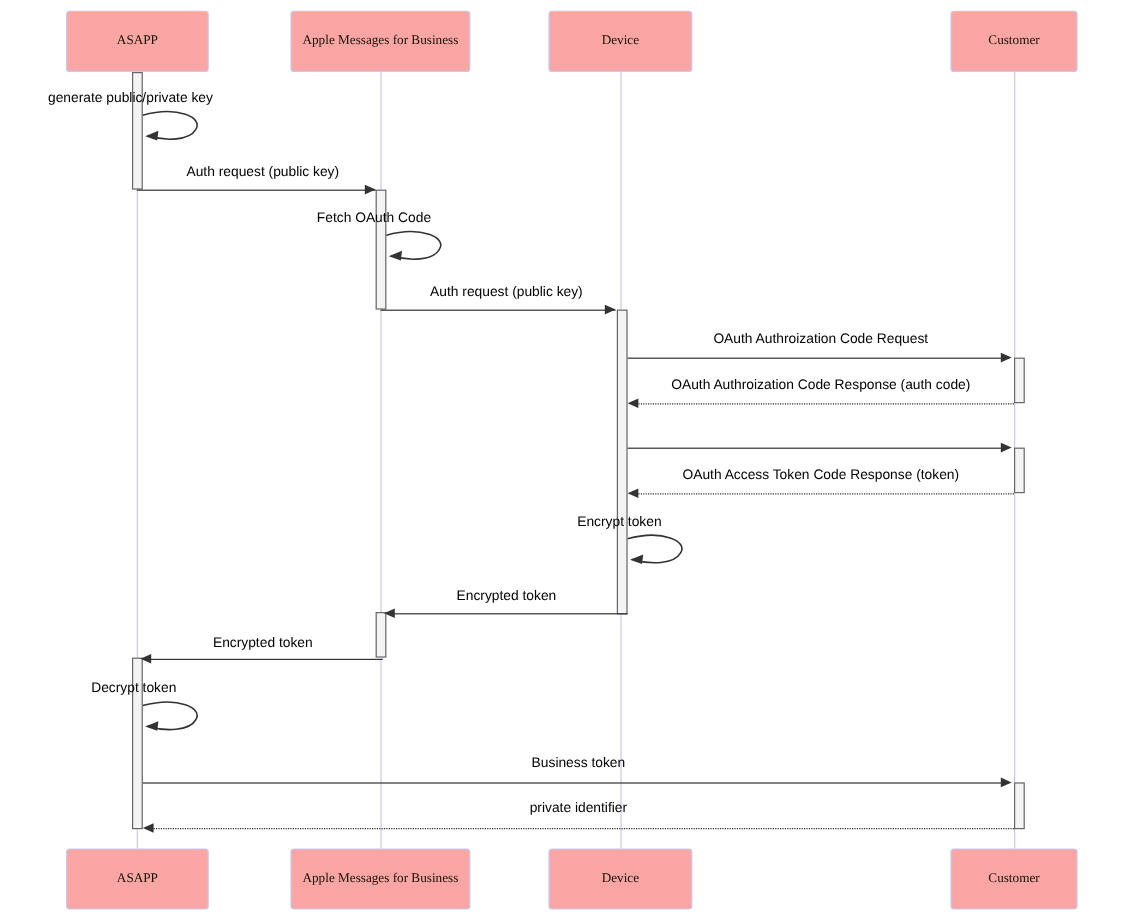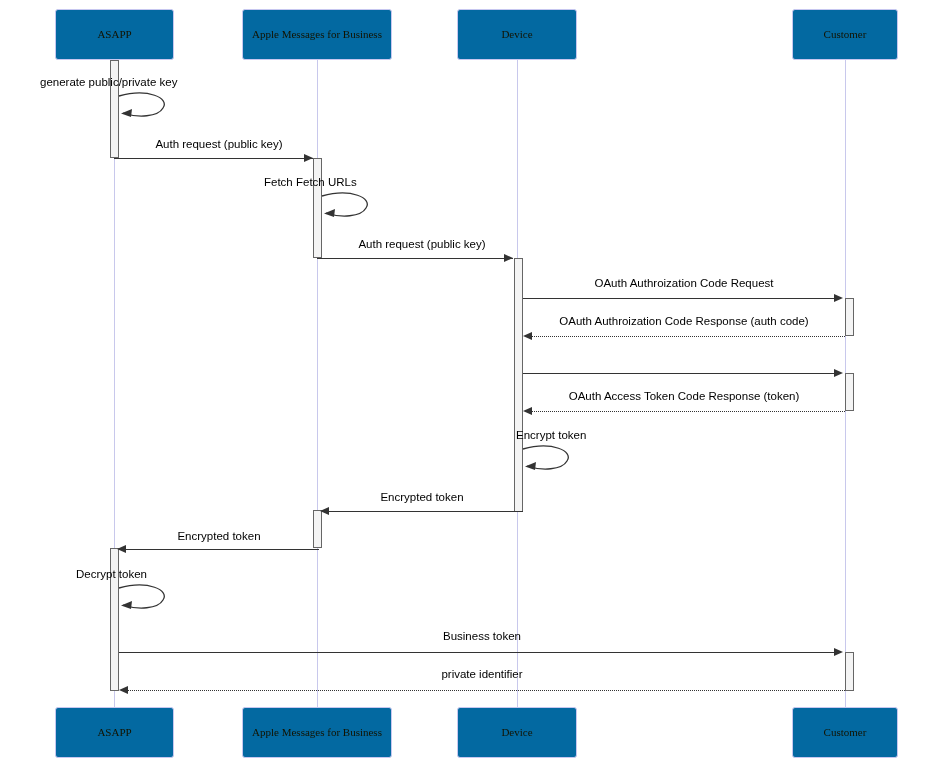--- a/index.html
+++ b/index.html
@@ -9,21 +9,21 @@
     background:#ffffff;
     font-family:"Liberation Sans", sans-serif;
     overflow:hidden;
     position:relative;
   }
   #diagram{position:absolute;left:0;top:0;width:945px;height:765px;}
 
   .actor-box{
     position:absolute;
     box-sizing:border-box;
-    background:#0369a1;
+    background:#fca5a5;
     border:1px solid #C7C7F0;
     border-radius:3px;
     display:flex;align-items:center;justify-content:center;
     font-family:"Liberation Serif", serif;
     font-size:11px;
     color:#131300;
     text-align:center;
     line-height:1.15;
   }
   .lifeline{
@@ -131,21 +131,21 @@
     <svg width="56" height="30" viewBox="0 0 56 30">
       <path d="M 1 4 C 30 -4, 52 6, 45 16 C 40 25, 20 26, 5 21" fill="none" stroke="#333333" stroke-width="1.3"></path>
       <path d="M 14 17 L 3 21.5 L 13 25 Z" fill="#333333"></path>
     </svg>
   </div>
 
   <div class="msg-label" style="left:119px;top:138px;width:200px;">Auth request (public key)</div>
   <div class="msg-line" style="left:114px;top:158px;width:199px;"></div>
   <div class="arrow-head right" style="left:304px;top:153.5px;"></div>
 
-  <div class="msg-label left" style="left:264px;top:176px;">Fetch Fetch URLs</div>
+  <div class="msg-label left" style="left:264px;top:176px;">Fetch OAuth Code</div>
   <div class="selfloop" style="left:321px;top:192px;">
     <svg width="56" height="30" viewBox="0 0 56 30">
       <path d="M 1 4 C 30 -4, 52 6, 45 16 C 40 25, 20 26, 5 21" fill="none" stroke="#333333" stroke-width="1.3"></path>
       <path d="M 14 17 L 3 21.5 L 13 25 Z" fill="#333333"></path>
     </svg>
   </div>
 
   <div class="msg-label" style="left:322px;top:238px;width:200px;">Auth request (public key)</div>
   <div class="msg-line" style="left:317px;top:258px;width:196px;"></div>
   <div class="arrow-head right" style="left:504px;top:253.5px;"></div>
@@ -158,21 +158,21 @@
   <div class="msg-line dotted" style="left:528px;top:336px;width:317px;"></div>
   <div class="arrow-head left" style="left:523px;top:331.5px;"></div>
 
   <div class="msg-line" style="left:523px;top:373px;width:318px;"></div>
   <div class="arrow-head right" style="left:834px;top:368.5px;"></div>
 
   <div class="msg-label" style="left:523px;top:390px;width:322px;">OAuth Access Token Code Response (token)</div>
   <div class="msg-line dotted" style="left:528px;top:411px;width:317px;"></div>
   <div class="arrow-head left" style="left:523px;top:406.5px;"></div>
 
-  <div class="msg-label left" style="left:481px;top:429px;margin-left:35px;">Encrypt token</div>
+  <div class="msg-label left" style="left:481px;top:429px;">Encrypt token</div>
   <div class="selfloop" style="left:522px;top:445px;">
     <svg width="56" height="30" viewBox="0 0 56 30">
       <path d="M 1 4 C 30 -4, 52 6, 45 16 C 40 25, 20 26, 5 21" fill="none" stroke="#333333" stroke-width="1.3"></path>
       <path d="M 14 17 L 3 21.5 L 13 25 Z" fill="#333333"></path>
     </svg>
   </div>
 
   <div class="msg-label" style="left:322px;top:491px;width:200px;">Encrypted token</div>
   <div class="msg-line" style="left:326px;top:511px;width:197px;"></div>
   <div class="arrow-head left" style="left:320px;top:506.5px;"></div>

